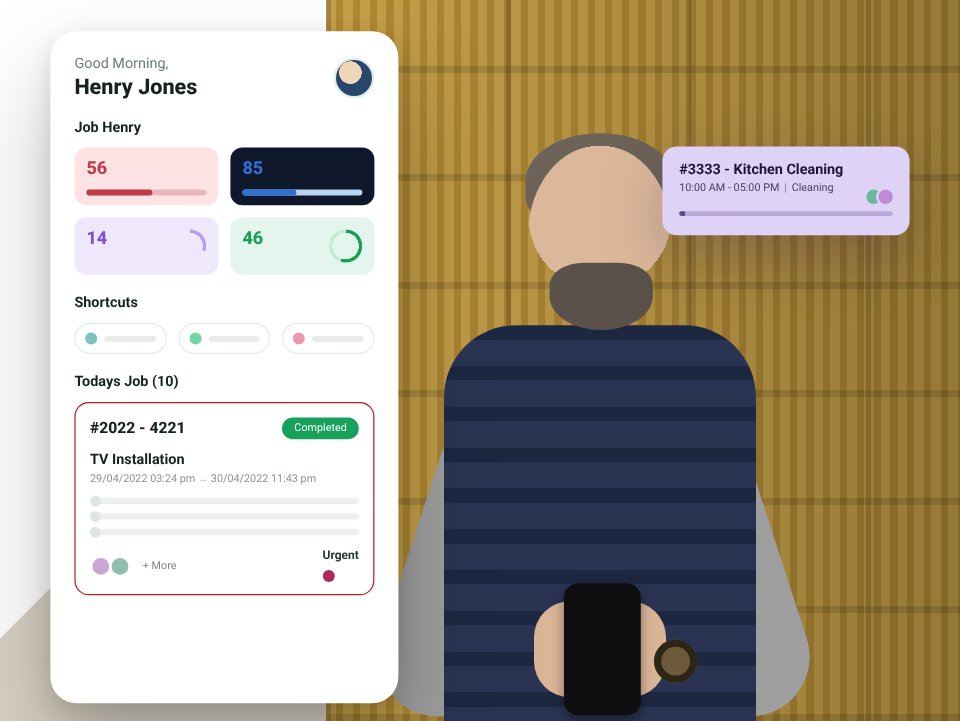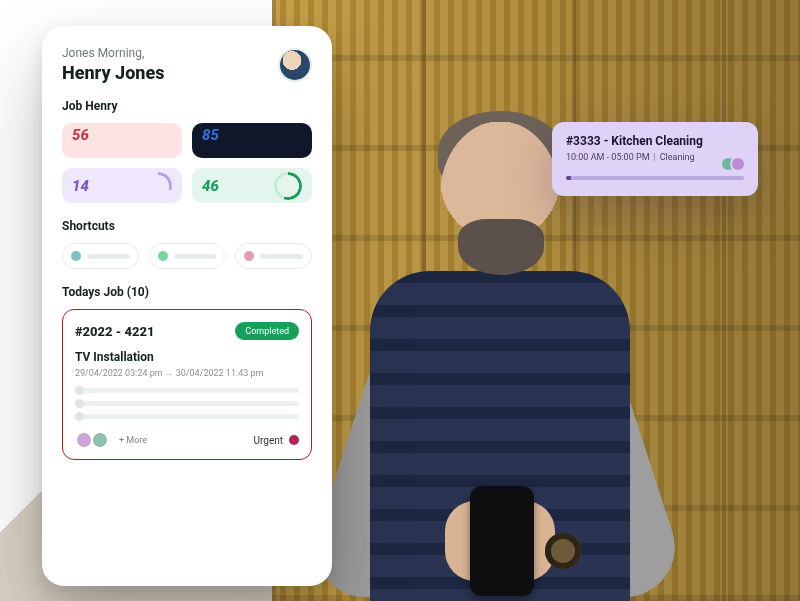--- a/index.html
+++ b/index.html
@@ -126,22 +126,22 @@
     background: radial-gradient(circle at 40% 35%, #f0d6b8 0 35%, #28476a 36% 100%);
     border:2px solid #e5efe9;
   }
 
   .pm-section-title{ font-size:12px; font-weight:700; margin-top:16px; }
 
   .stats{
     margin-top:10px; display:grid; grid-template-columns:1fr 1fr; gap:10px;
   }
   .stat{
-    height:35px; border-radius:10px; padding:8px 10px; position:relative;
-    display:flex; flex-direction:column; justify-content:flex-end;font-style:italic;
+    height:48px; border-radius:10px; padding:8px 10px; position:relative;
+    display:flex; flex-direction:column; justify-content:space-between;
   }
   .stat .num{ font-size:15px; font-weight:800; }
   .stat .bar{ height:5px; border-radius:4px; margin-top:6px; }
   .stat .ring{
     position:absolute; right:10px; top:50%; transform:translateY(-50%);
     width:28px; height:28px; border-radius:50%;
   }
 
   .stat.red    { background:#fde3e3; }
   .stat.red    .num{ color:#c23b4a; }
@@ -206,21 +206,21 @@
     margin-top:12px; display:flex; justify-content:space-between; align-items:center;
     font-size:10px;
   }
   .job .foot .avs{ display:flex; align-items:center; gap:6px;}
   .job .foot .avs span.a{
     width:18px; height:18px; border-radius:50%; border:2px solid #fff; display:inline-block; margin-left:-8px;
   }
   .job .foot .avs span.a:first-child{ margin-left:0; background:#c9a6d6;}
   .job .foot .avs span.a:nth-child(2){ background:#8fbfae;}
   .job .foot .more{ color:#7c8680; font-size:9px; margin-left:4px;}
-  .job .foot .urgent{ display:flex; gap:6px; color:#283630; font-weight:400;}
+  .job .foot .urgent{ display:flex; gap:6px; color:#283630; font-weight:700;flex-direction:column;}
   .job .foot .urgent .d{ width:10px; height:10px; border-radius:50%; background:#b02756;}
 
 </style>
 </head>
 <body>
 
 <div class="scene">
   <div class="warehouse"></div>
 
   <div class="man">
@@ -245,21 +245,21 @@
     <div class="avatars">
       <span></span>
       <span></span>
     </div>
     <div class="bar"></div>
   </div>
 
   <div class="phone-mock">
     <div class="pm-head">
       <div>
-        <div class="pm-greet">Jones Morning,</div>
+        <div class="pm-greet">Good Morning,</div>
         <div class="pm-name">Henry Jones</div>
       </div>
       <div class="pm-avatar"></div>
     </div>
 
     <div class="pm-section-title">Job Henry</div>
     <div class="stats">
       <div class="stat red">
         <div class="num">56</div>
         <div class="bar"></div>

